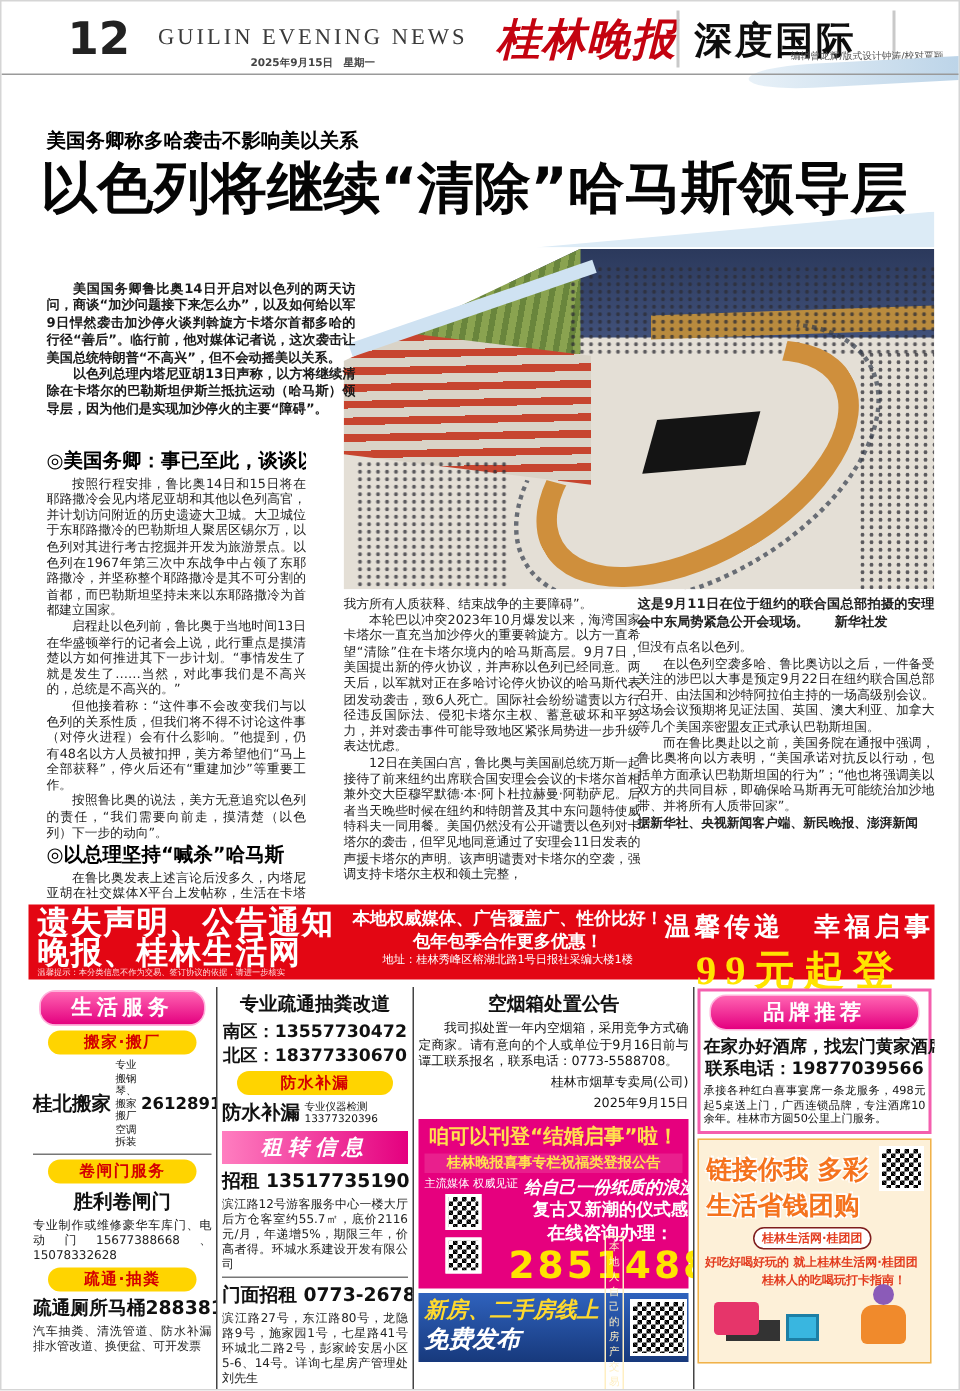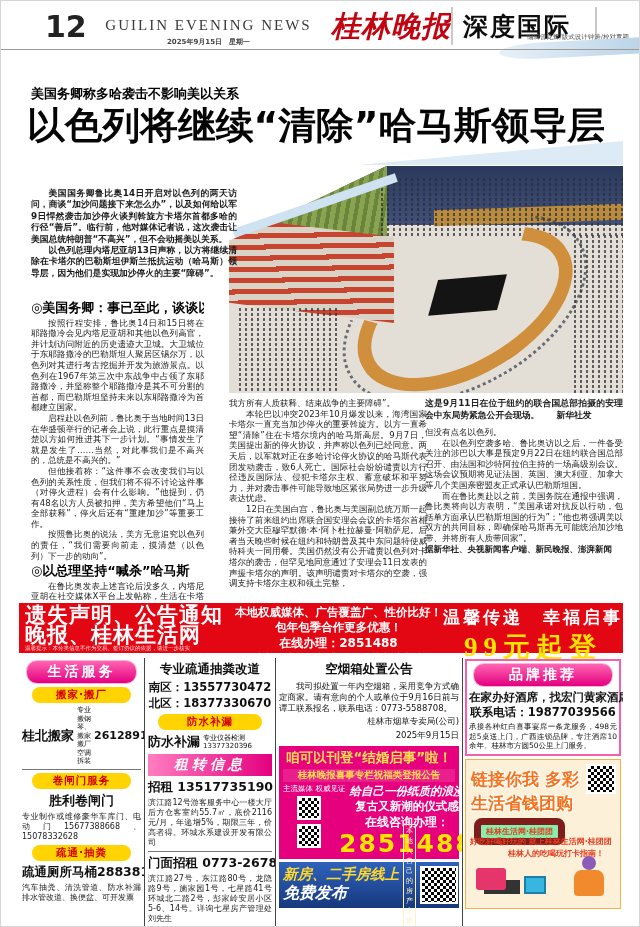--- a/index.html
+++ b/index.html
@@ -117,21 +117,21 @@
   .brandbox{border:2px solid #f45fae;padding:1px 2px 3px;margin-bottom:2px;}
   .brand-l1{font-size:11.5px;font-weight:bold;text-align:center;white-space:nowrap;margin-top:2px;}
   .brand-l2{font-size:11.5px;font-weight:bold;text-align:center;white-space:nowrap;}
   .brand-desc{font-size:7.5px;line-height:9.5px;text-align:justify;margin-top:2px;}
   .groupbox{position:relative;margin-top:3px;height:148px;background:#fdf0d8;border:1px solid #f0b24a;overflow:hidden;}
   .groupqr{position:absolute;right:4px;top:4px;width:26px;height:26px;}
   .grp-l1{position:absolute;left:5px;top:8px;font-size:17px;font-weight:900;color:#f5731e;white-space:nowrap;
           text-shadow:1px 1px 0 #fff,-1px 1px 0 #fff,1px -1px 0 #fff;}
   .grp-l2{position:absolute;left:5px;top:32px;font-size:17px;font-weight:900;color:#f5731e;white-space:nowrap;
           text-shadow:1px 1px 0 #fff,-1px 1px 0 #fff,1px -1px 0 #fff;font-family:Liberation Mono, monospace;}
-  .grp-badge{position:absolute;left:8px;top:58px;background:#86efac;border:7px solid #7f1d1d;border-radius:8px;
+  .grp-badge{position:absolute;left:36px;top:58px;background:#ffffff;border:1px solid #7f1d1d;border-radius:8px;
              color:#e33c1f;font-size:8px;font-weight:bold;padding:1px 5px;white-space:nowrap;}
   .grp-s1{position:absolute;left:4px;top:76px;font-size:8px;font-weight:bold;color:#e33c1f;white-space:nowrap;}
   .grp-s2{position:absolute;left:18px;top:88px;font-size:8px;font-weight:bold;color:#e33c1f;white-space:nowrap;margin-left:24px;}
   .grp-person-head{position:absolute;right:24px;top:96px;width:14px;height:14px;border-radius:50%;background:#8b5bb8;}
   .grp-person-body{position:absolute;right:16px;top:110px;width:30px;height:26px;border-radius:8px 8px 4px 4px;background:#f08a2c;}
   .grp-cart{position:absolute;left:10px;top:108px;width:30px;height:22px;background:#e6356a;border-radius:3px;
             box-shadow:4px 8px 0 -4px #333,18px 8px 0 -4px #333;}
   .grp-gift{position:absolute;left:58px;top:116px;width:18px;height:14px;background:#39b6e0;border:2px solid #1d7fa5;}
 </style>
 </head>
@@ -202,21 +202,20 @@
 
   <div class="redbanner">
     <div class="rb-left">
       <div class="l1">遗失声明、公告通知</div>
       <div class="l2">晚报、桂林生活网</div>
       <div class="note">温馨提示：本分类信息不作为交易、签订协议的依据，请进一步核实</div>
     </div>
     <div class="rb-mid">
       <div class="m1">本地权威媒体、广告覆盖广、性价比好！</div>
       <div class="m2">包年包季合作更多优惠！</div>
-      <div class="m3">在线办理：2851488</div>
       <div class="m4">地址：桂林秀峰区榕湖北路1号日报社采编大楼1楼</div>
     </div>
     <div class="rb-right">
       <div class="r1">温馨传递　幸福启事</div>
       <div class="r2">99元起登</div>
     </div>
   </div>
 
   <div class="classifieds">
 

